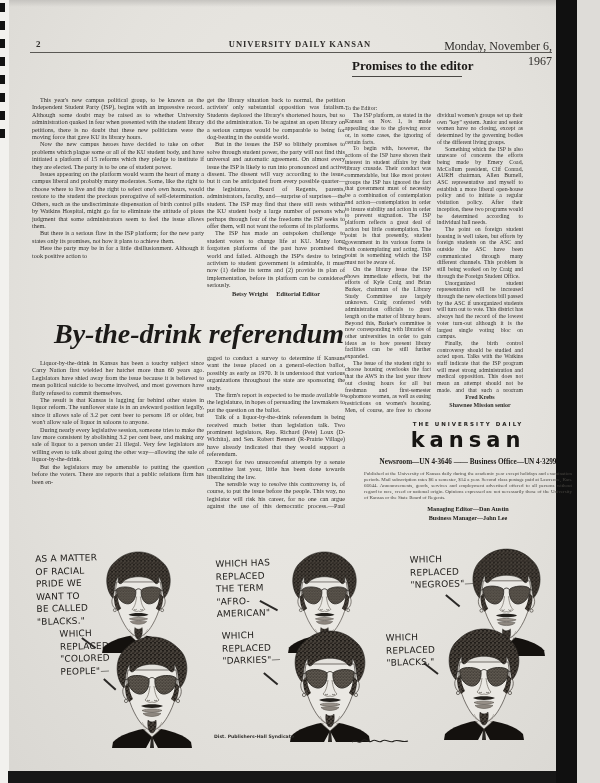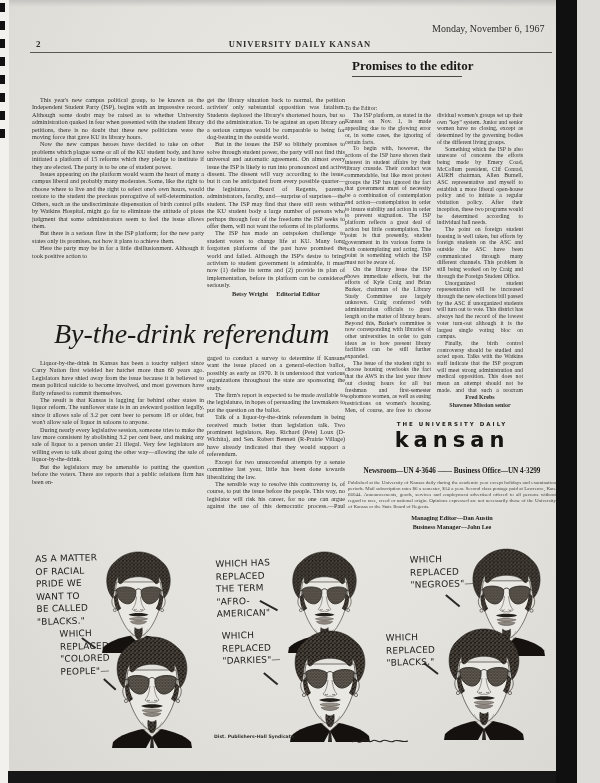--- a/index.html
+++ b/index.html
@@ -10,50 +10,50 @@
   
   .edge-left{left:0;top:0;width:9px;height:783px;background:#f2f1ee;}
   .dash{left:0;width:5px;height:9px;background:#121212;}
   .bar-right{left:556px;top:0;width:21px;height:783px;background:#101010;}
   .edge-right{left:577px;top:0;width:23px;height:783px;background:#dedcd8;}
   .bar-bottom{left:8px;top:771px;width:548px;height:12px;background:#171717;}
   .top-shade{left:0;top:0;width:600px;height:7px;background:linear-gradient(#c6c4c0,rgba(230,228,223,0));}
   
   .pagenum{left:36px;top:39px;font-size:9px;font-weight:bold;}
   .htitle{left:215px;top:39px;width:170px;text-align:center;font-size:8.5px;font-weight:bold;letter-spacing:1px;}
-  .hdate{left:432px;top:23px;width:120px;text-align:left;font-size:10px;}
+  .hdate{left:432px;top:39px;width:120px;text-align:right;font-size:12px;}
   .hrule{left:30px;top:52px;width:522px;height:1px;background:#5a5854;}
   
   .ed-title{left:50px;top:55px;font-size:31px;font-weight:600;letter-spacing:0.5px;color:#1c1a18;}
   .let-kicker{left:352px;top:58px;font-size:13px;font-weight:600;color:#1c1a18;}
   .let-kicker-rule{left:352px;top:76px;width:110px;height:1px;background:#4a4844;}
   .isp-title{left:352px;top:78px;width:202px;text-align:center;font-size:27px;font-style:italic;font-weight:bold;color:#1c1a18;}
-  .drink-title{left:54px;top:318px;font-size:28px;font-style:italic;font-weight:normal;color:#1c1a18;}
+  .drink-title{left:54px;top:318px;font-size:28px;font-style:italic;font-weight:bold;color:#1c1a18;}
   
   .col{overflow:hidden;text-align:justify;}
   .col p{margin:0;text-indent:8px;}
   .cont-first p:first-child{text-indent:0;}
   .ed-col{font-size:6.2px;line-height:7.4px;}
   .ed-col1{left:32px;top:96px;width:172px;height:222px;}
   .ed-col2{left:207px;top:96px;width:138px;height:192px;}
   .ed-sig{left:207px;top:290px;width:138px;text-align:center;font-size:6.4px;font-weight:bold;}
   .ed-sig span{margin:0 4px;}
   .let-col{font-size:5.8px;line-height:6.7px;}
   .let-col1{left:345px;top:105px;width:86px;height:308px;}
   .let-col2{left:437px;top:112px;width:86px;height:280px;}
   .salutation{text-indent:0 !important;}
   .let-sig{left:437px;top:394px;width:86px;text-align:center;font-size:6px;font-weight:bold;line-height:7.5px;}
   .dr-col{font-size:6.2px;line-height:7.4px;}
   .dr-col1{left:32px;top:359px;width:172px;height:152px;}
   .dr-col2{left:207px;top:354px;width:138px;height:158px;}
   
-  .mast{left:348px;top:421px;width:208px;text-align:center;}
+  .mast{left:364px;top:421px;width:208px;text-align:center;}
   .mast-kicker{font-size:5.5px;font-weight:bold;letter-spacing:2px;font-family:"DejaVu Sans",sans-serif;color:#23211e;}
   .mast-logo{font-size:21px;font-weight:800;letter-spacing:5px;font-family:"DejaVu Sans",sans-serif;color:#171512;margin-top:1px;}
-  .mast-phones{font-size:7.2px;font-weight:bold;margin-top:15px;color:#23211e;}
+  .mast-phones{font-size:7.2px;font-weight:bold;margin-top:6px;color:#23211e;}
   .mast-fine{font-size:5px;line-height:5.9px;text-align:justify;margin-top:5px;color:#474540;}
   .mast-me,.mast-bm{font-size:6.2px;font-weight:bold;margin-top:4px;color:#23211e;}
   .mast-bm{margin-top:2px;}
   
   .cap{position:absolute;font-family:"DejaVu Sans",sans-serif;font-size:9px;line-height:12.5px;
     letter-spacing:0.2px;color:#23211e;white-space:pre-line;transform:rotate(-1.5deg);}
   .leader{position:absolute;height:1.5px;background:#2a2826;transform-origin:left center;}
   .face{position:absolute;}
   .credit{left:214px;top:734px;font-size:4.6px;font-weight:bold;font-family:"DejaVu Sans",sans-serif;color:#33312e;}
   .squiggle{left:350px;top:736px;}

